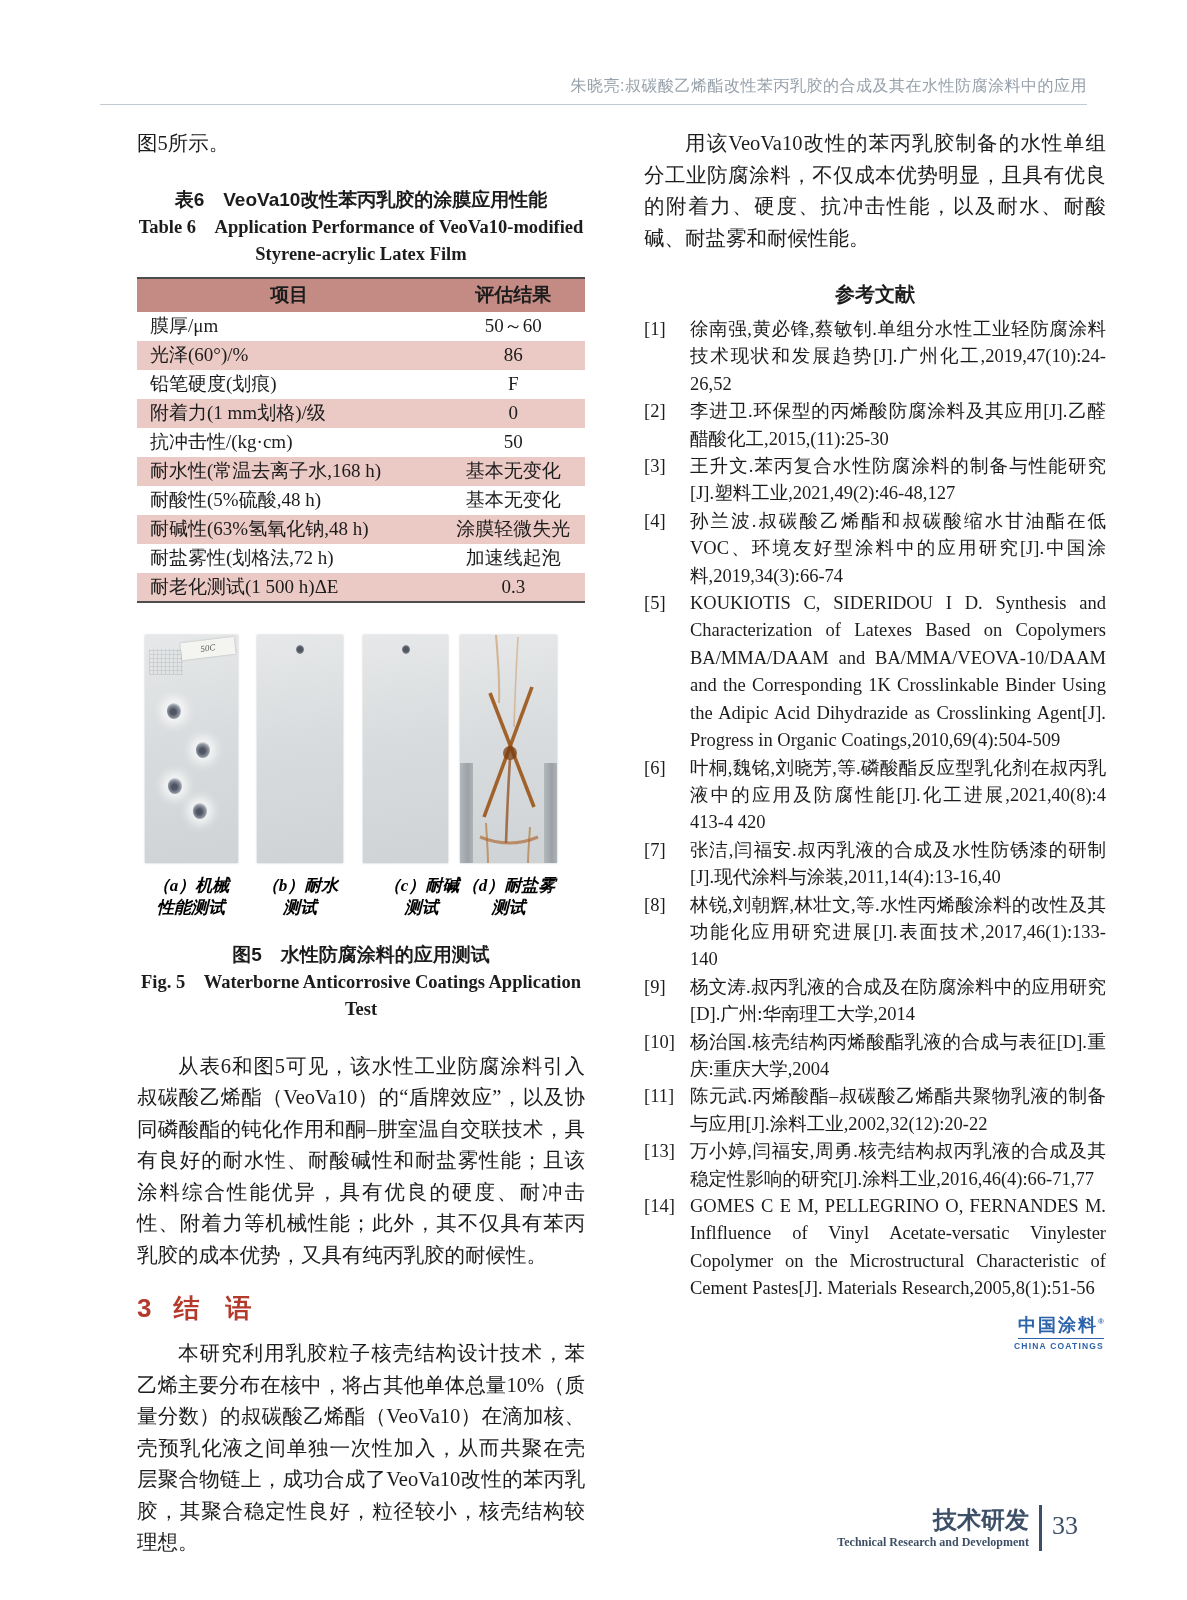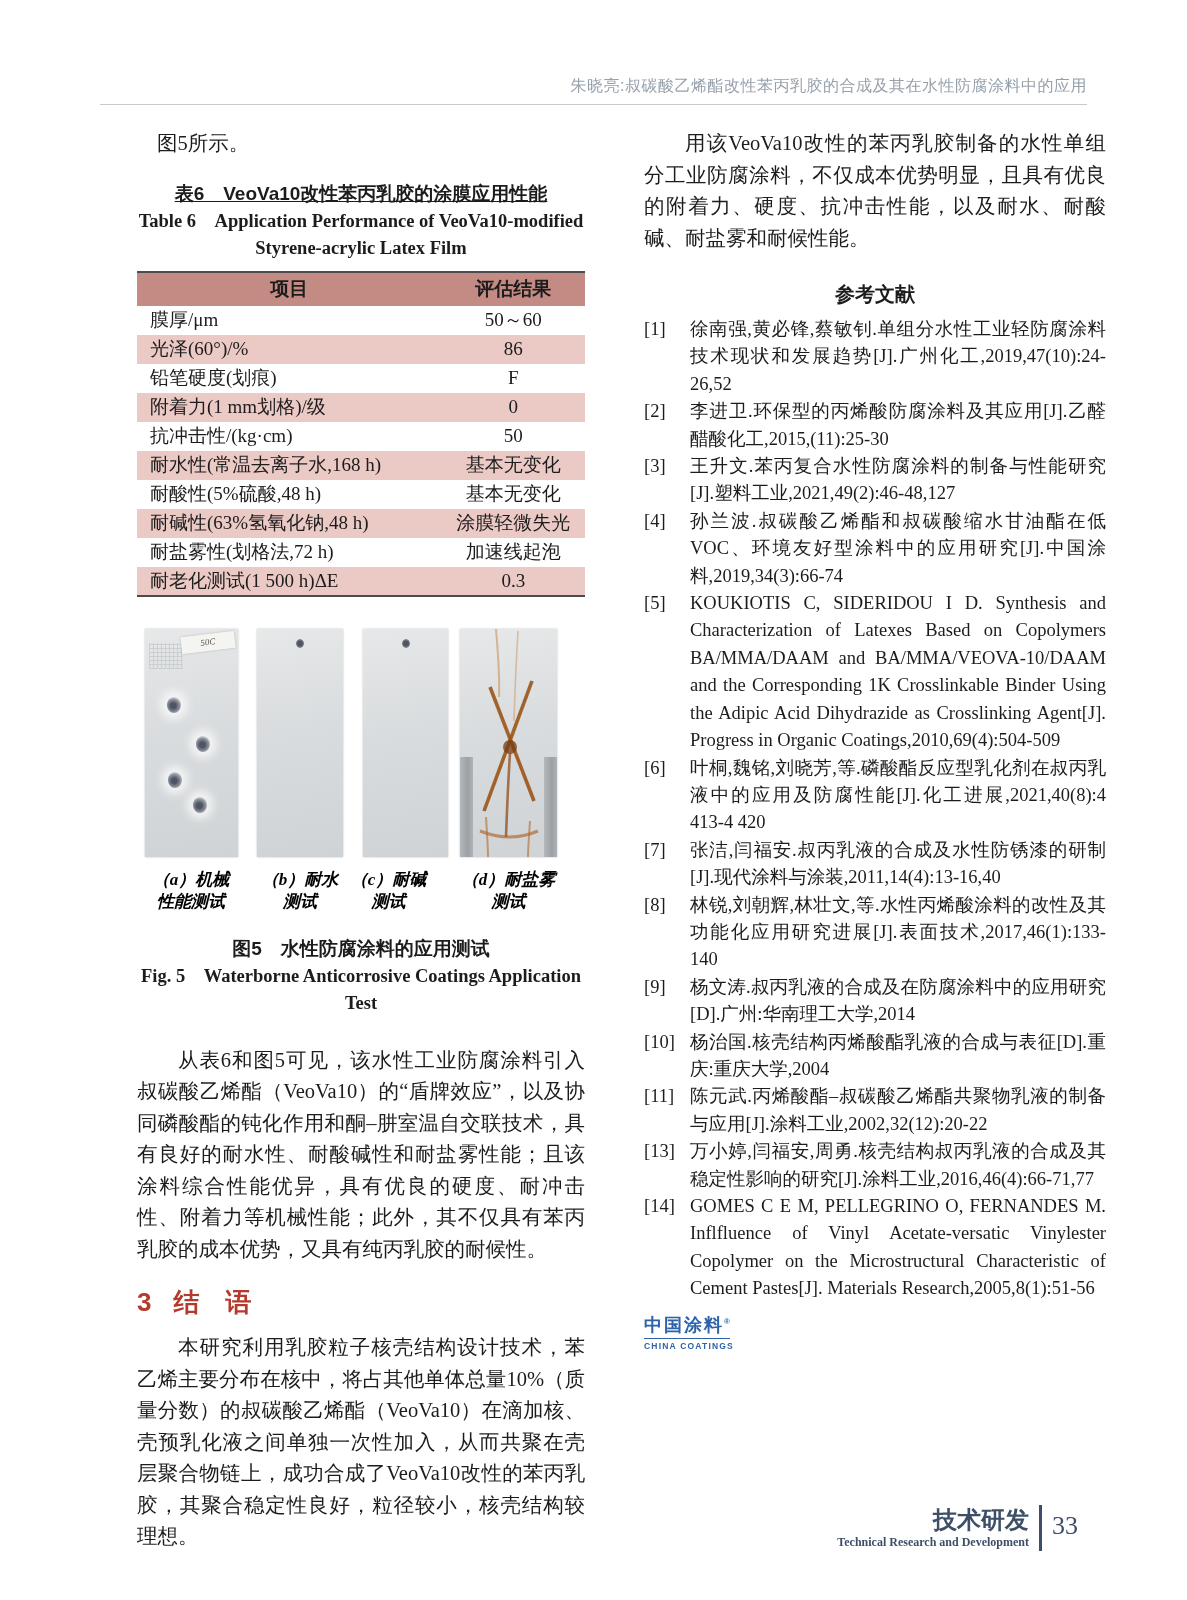--- a/index.html
+++ b/index.html
@@ -15,27 +15,26 @@
     font-size:16px; color:#97a1ab; letter-spacing:.5px;
   }
   .head-rule { position:absolute; top:104px; left:100px; width:987px; height:1px; background:#c3cad0; }
 
   
   .col { position:absolute; top:128px; }
   .col-left  { left:137px; width:448px; }
   .col-right { left:644px; width:462px; }
 
   .body-text { font-size:20.5px; line-height:31.5px; text-align:justify; text-indent:2em; }
-  .no-indent { text-indent:0;margin-left:20px; }
+  .no-indent { text-indent:0; }
 
   
   .tbl-title-zh {
-    margin-top:20px; text-align:center; font-weight:bold; font-size:19px; line-height:28px;
+    margin-top:26px; text-align:center; font-weight:bold; font-size:19px; line-height:28px;
     font-family:"Liberation Sans","DejaVu Sans",sans-serif;
-    text-decoration:underline;
   }
   .tbl-title-en { text-align:center; font-weight:bold; font-size:18.5px; line-height:27px; }
   table.t6 { width:100%; border-collapse:collapse; margin-top:9px;
              border-top:2px solid #4c4c4c; border-bottom:2px solid #4c4c4c; font-size:19px; }
   table.t6 th { background:#c38b84; font-weight:bold; height:34px; }
   table.t6 th:first-child { width:68%; }
   table.t6 td { height:29px; }
   table.t6 td:first-child { padding-left:13px; text-align:left; }
   table.t6 td:last-child, table.t6 th:last-child { text-align:center; }
   table.t6 tbody tr:nth-child(even) td { background:#ebc9c5; }
@@ -72,21 +71,21 @@
 
   
   .refs-head { margin-top:26px; text-align:center; font-weight:bold; font-size:20px; line-height:28px;
                font-family:"Liberation Sans","DejaVu Sans",sans-serif; }
   .refs { margin-top:8px; }
   .ref { display:flex; font-size:18.5px; line-height:27.4px; }
   .ref-id { flex:0 0 46px; }
   .ref-text { flex:1; text-align:justify; }
 
   
-  .logo { margin-top:10px; text-align:left; padding-right:2px;
+  .logo { margin-top:10px; text-align:right; padding-right:2px;
           font-family:"Liberation Sans","DejaVu Sans",sans-serif; }
   .logo-zh { display:inline-block; color:#2d63a9; font-weight:bold; font-size:18px; letter-spacing:2px;
              border-bottom:1px solid #2d63a9; padding-bottom:1px; }
   .logo-zh sup { font-size:8px; letter-spacing:0; }
   .logo-en { color:#2d63a9; font-weight:bold; font-size:8.5px; letter-spacing:1.2px; margin-top:2px; }
 
   
   .footer { position:absolute; right:107px; top:1505px; display:flex; align-items:center; color:#3d4f66; }
   .footer-textblock { text-align:right; margin-right:10px; }
   .footer-zh { font-family:"Liberation Sans","DejaVu Sans",sans-serif; font-weight:bold; font-size:24px; line-height:26px; }
@@ -197,21 +196,21 @@
       </div>
 
       <div class="panel-label" style="left:-6px;width:120px;">
         <div>（a）机械</div>
         <div>性能测试</div>
       </div>
       <div class="panel-label" style="left:110px;width:106px;">
         <div>（b）耐水</div>
         <div>测试</div>
       </div>
-      <div class="panel-label" style="left:199px;width:105px;">
+      <div class="panel-label" style="left:232px;width:105px;">
         <div>（c）耐碱</div>
         <div>测试</div>
       </div>
       <div class="panel-label" style="left:311px;width:121px;">
         <div>（d）耐盐雾</div>
         <div>测试</div>
       </div>
     </div>
 
     <div class="fig-cap-zh">图5　水性防腐涂料的应用测试</div>

